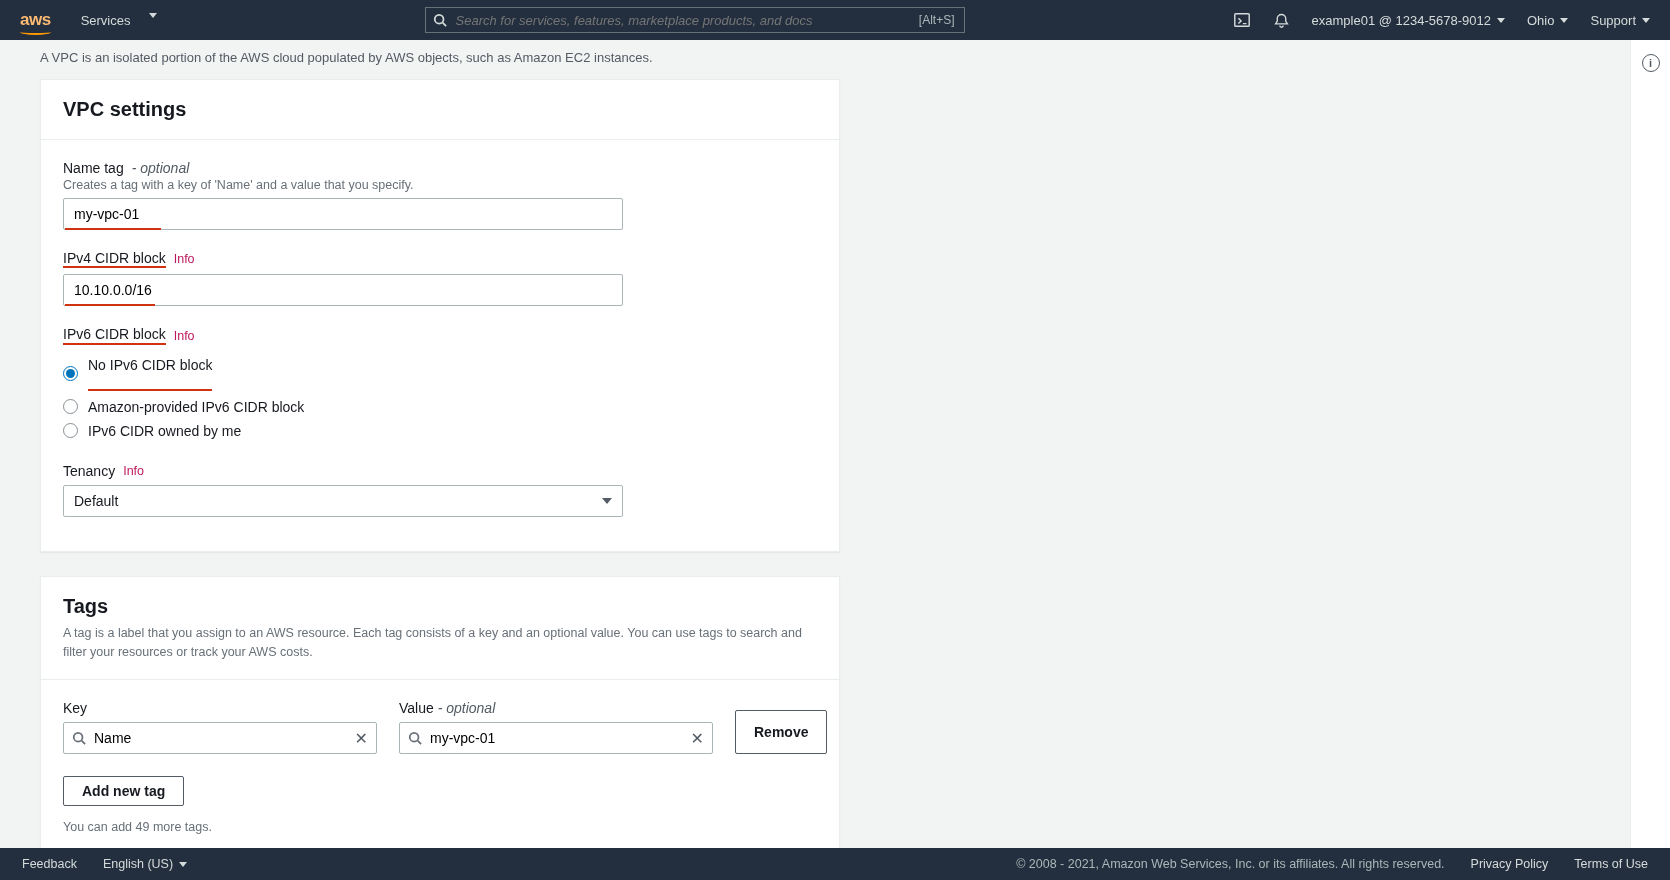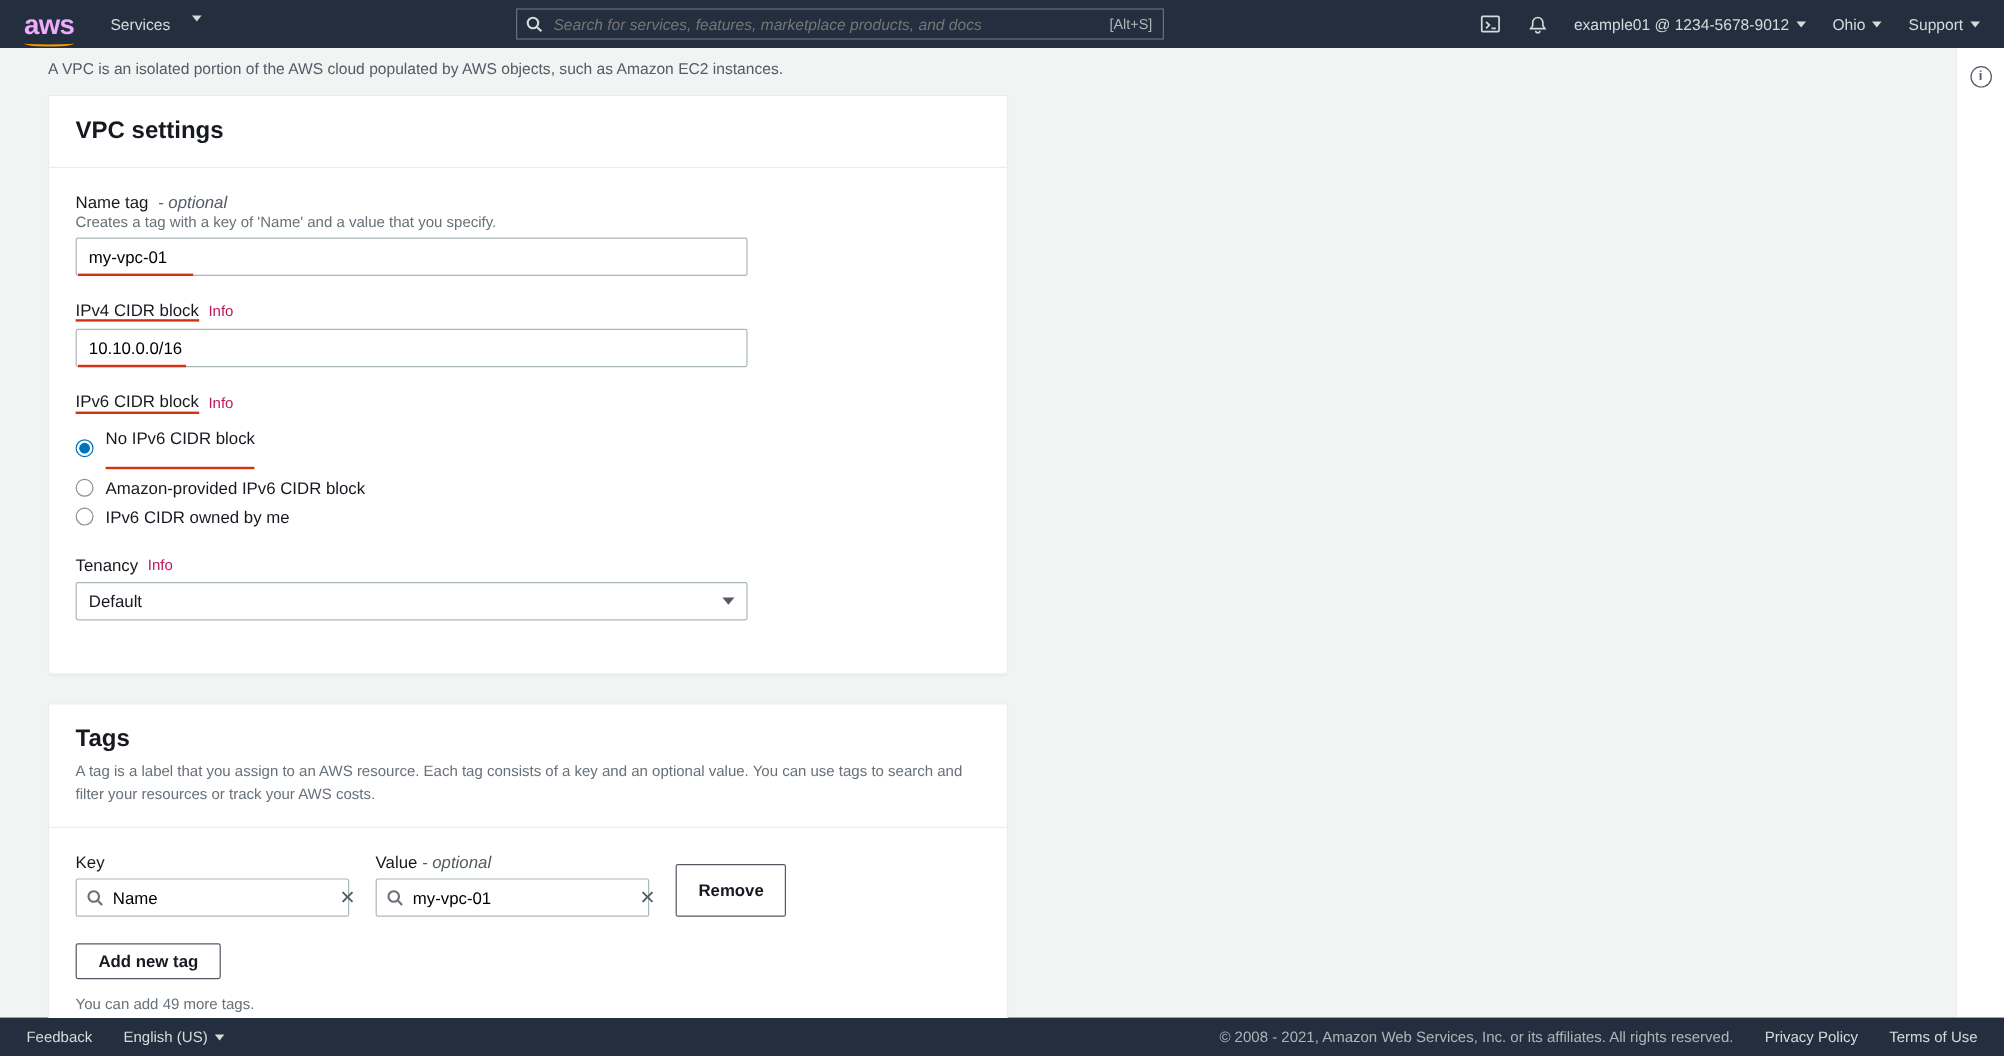--- a/index.html
+++ b/index.html
@@ -21,22 +21,22 @@
     color: #d5dbdb;
     height: 40px;
     display: flex;
     align-items: center;
     padding: 0 20px;
     flex-shrink: 0;
     font-size: 13px;
   }
   .aws-logo {
     font-weight: 700;
-    color: #f0abfc;
-    font-size: 23px;
+    color: #fdba74;
+    font-size: 17px;
     letter-spacing: -0.5px;
     margin-right: 30px;
     position: relative;
   }
   .aws-logo .smile {
     position: absolute;
     left: 0; right: 0; bottom: -5px;
     height: 6px;
     border-bottom: 2px solid #ff9900;
     border-radius: 0 0 50% 50%;
@@ -221,21 +221,21 @@
     border-bottom: 2px solid #d13212;
     padding-bottom: 16px;
   }
 
   
   .tag-row { display: flex; gap: 22px; align-items: flex-end; }
   .tag-col { display: flex; flex-direction: column; }
   .tag-col .col-label { font-size: 14px; margin-bottom: 6px; }
   .tag-col .col-label .opt { font-style: italic; color: #545b64; }
   .tag-input {
-    width: 228px; height: 32px;
+    width: 314px; height: 32px;
     border: 1px solid #aab7b8; border-radius: 2px;
     display: flex; align-items: center;
     padding: 0 8px; gap: 8px;
     background: #fff;
   }
   .tag-input input {
     flex: 1; border: none; outline: none; font-size: 14px;
     background: transparent;
   }
   .tag-input .mag { color: #687078; }
@@ -377,21 +377,21 @@
               <span class="radio"></span>
               <span class="rlabel">Amazon-provided IPv6 CIDR block</span>
             </div>
             <div class="radio-row">
               <span class="radio"></span>
               <span class="rlabel">IPv6 CIDR owned by me</span>
             </div>
           </div>
         </div>
 
-        <div class="field" style="margin-bottom:20px">
+        <div class="field" style="margin-bottom:10px">
           <div class="field-label">
             <span>Tenancy</span>
             <span class="info-link">Info</span>
           </div>
           <div class="select">
             <span>Default</span>
             <span class="sel-caret"></span>
           </div>
         </div>
 

